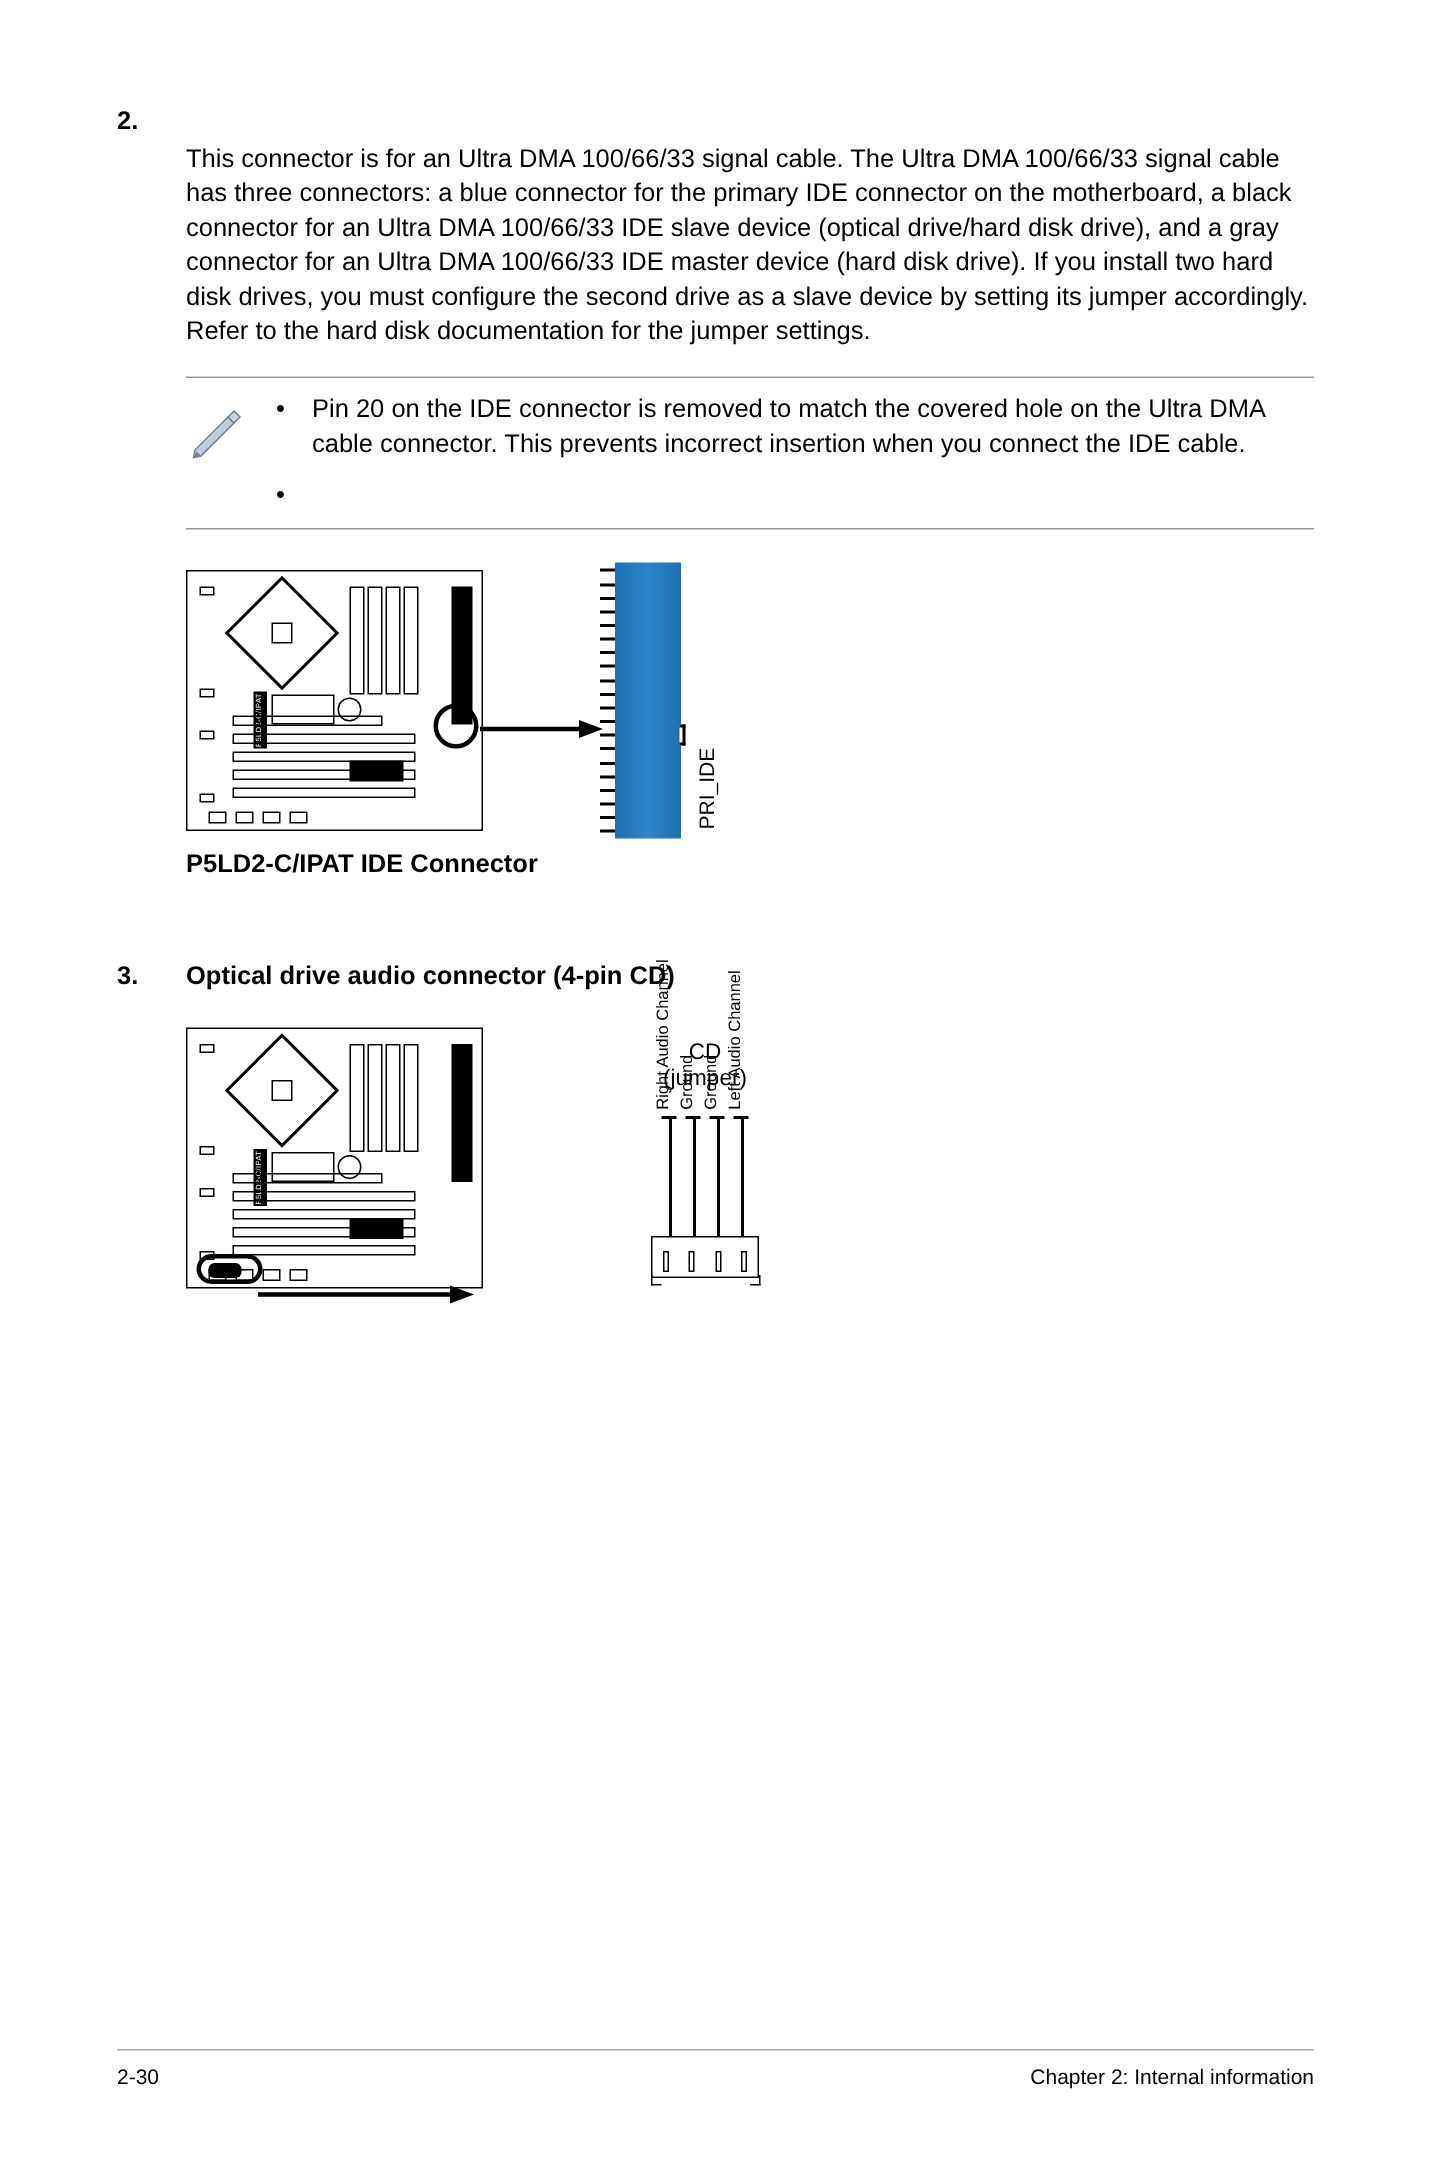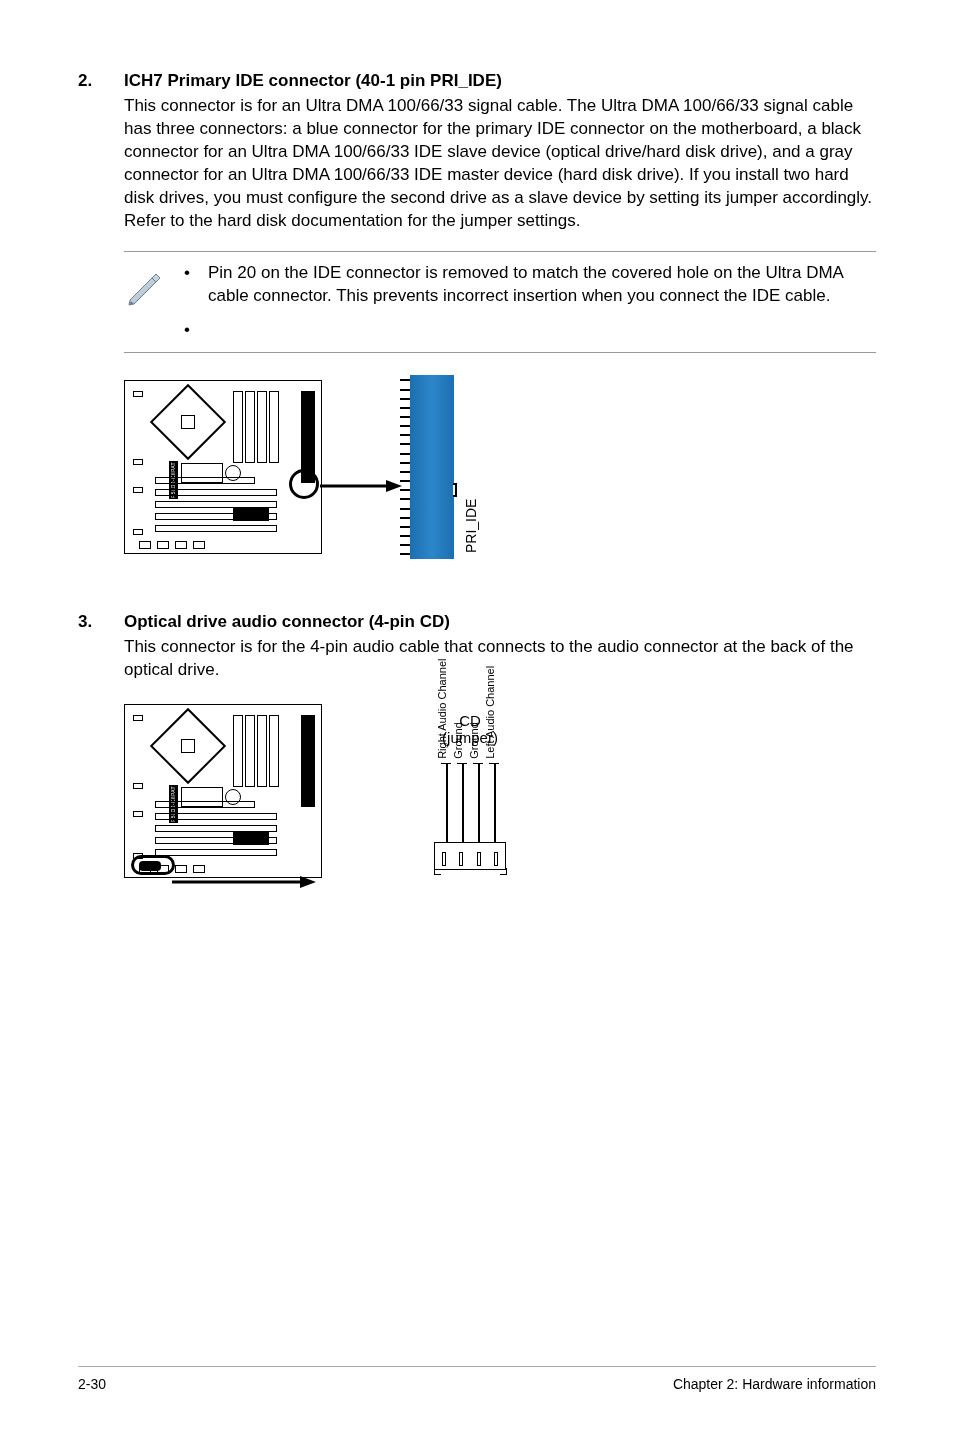--- a/index.html
+++ b/index.html
@@ -144,21 +144,20 @@
     border-top:1px solid #aaa; padding-top:8px;
     display:flex; justify-content:space-between; font-size:14px;
   }
 </style>
 </head>
 <body>
 
 <div class="section">
   <div class="heading-row">
     <span class="numlabel">2.</span>
-    <span class="heading-text">ICH7 Primary IDE connector (40-1 pin PRI_IDE)</span>
   </div>
   <div class="body-text">This connector is for an Ultra DMA 100/66/33 signal cable. The Ultra DMA 100/66/33 signal cable has three connectors: a blue connector for the primary IDE connector on the motherboard, a black connector for an Ultra DMA 100/66/33 IDE slave device (optical drive/hard disk drive), and a gray connector for an Ultra DMA 100/66/33 IDE master device (hard disk drive). If you install two hard disk drives, you must configure the second drive as a slave device by setting its jumper accordingly. Refer to the hard disk documentation for the jumper settings.</div>
 
   <div class="note-block">
     <div class="note-icon">
       <svg width="42" height="42" viewBox="0 0 42 42">
         <defs>
           <linearGradient id="g1" x1="0" y1="0" x2="1" y2="1">
             <stop offset="0" stop-color="#dfe7ee"></stop>
               <stop offset="1" stop-color="#9fb3c6"></stop>
@@ -242,29 +241,29 @@
           <div class="pin"></div>
             <div class="pin"></div>
             <div class="pin"></div>
             <div class="pin"></div>
             <div class="pin"></div>
         </div>
         <div class="ide-key"></div>
         <span class="ide-label">PRI_IDE</span>
       </div>
     </div>
+    <div class="caption">P5LD2-C/IPAT IDE Connector</div>
   </div>
 </div>
 
 <div class="section" style="margin-top:52px;">
   <div class="heading-row">
     <span class="numlabel">3.</span>
     <span class="heading-text">Optical drive audio connector (4-pin CD)</span>
   </div>
-  <div class="body-text">This connector is for the 4-pin audio cable that connects to the audio connector at the back of the optical drive.</div>
 
   <div class="figure-wrap">
     <div class="figure-box">
       <div style="position:relative;">
         <div class="mobo">
           <div class="cpu-socket"></div>
             <div class="cpu-inner"></div>
           <span class="pcb-label">P5LD2-C/IPAT</span>
           <div class="ram r1"></div>
             <div class="ram r2"></div>
@@ -323,14 +322,14 @@
               <div class="cd-pin"></div>
           </div>
         </div>
       </div>
     </div>
   </div>
 </div>
 
 <div class="footer">
   <span>2-30</span>
-  <span>Chapter 2: Hardware information</span>
+  <span>Chapter 2: Internal information</span>
 </div>
 
 </body></html>

